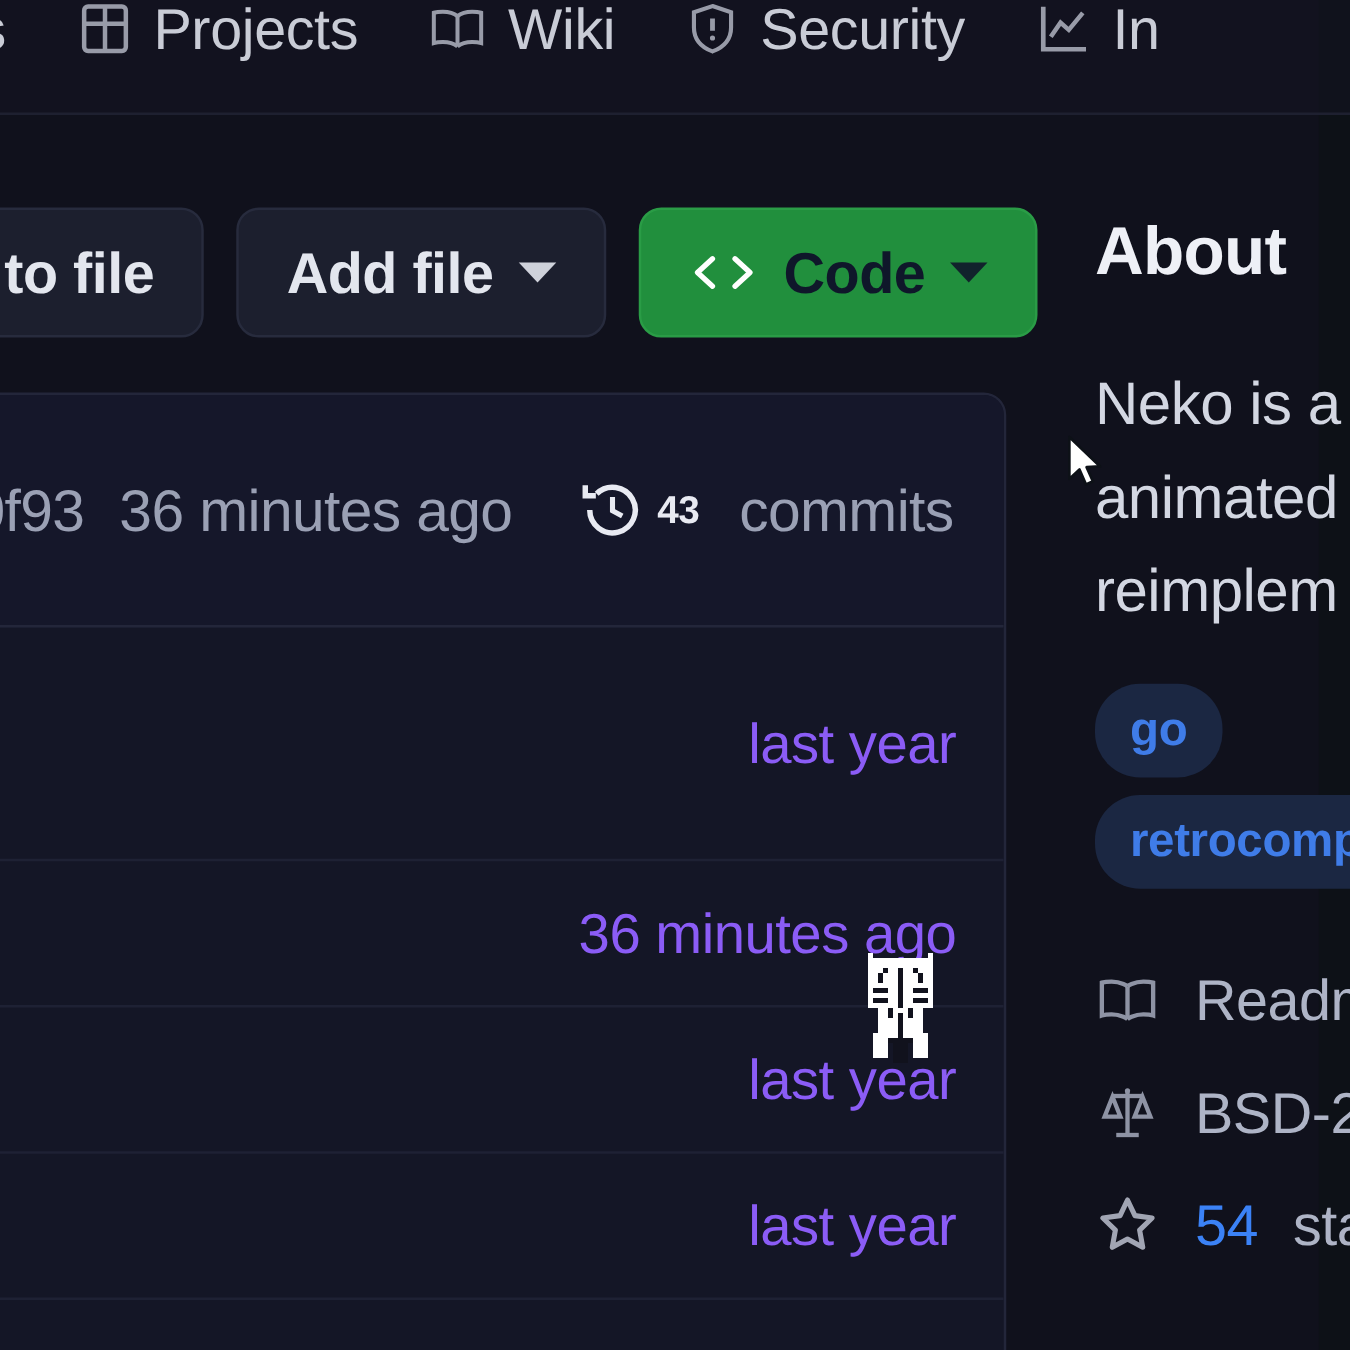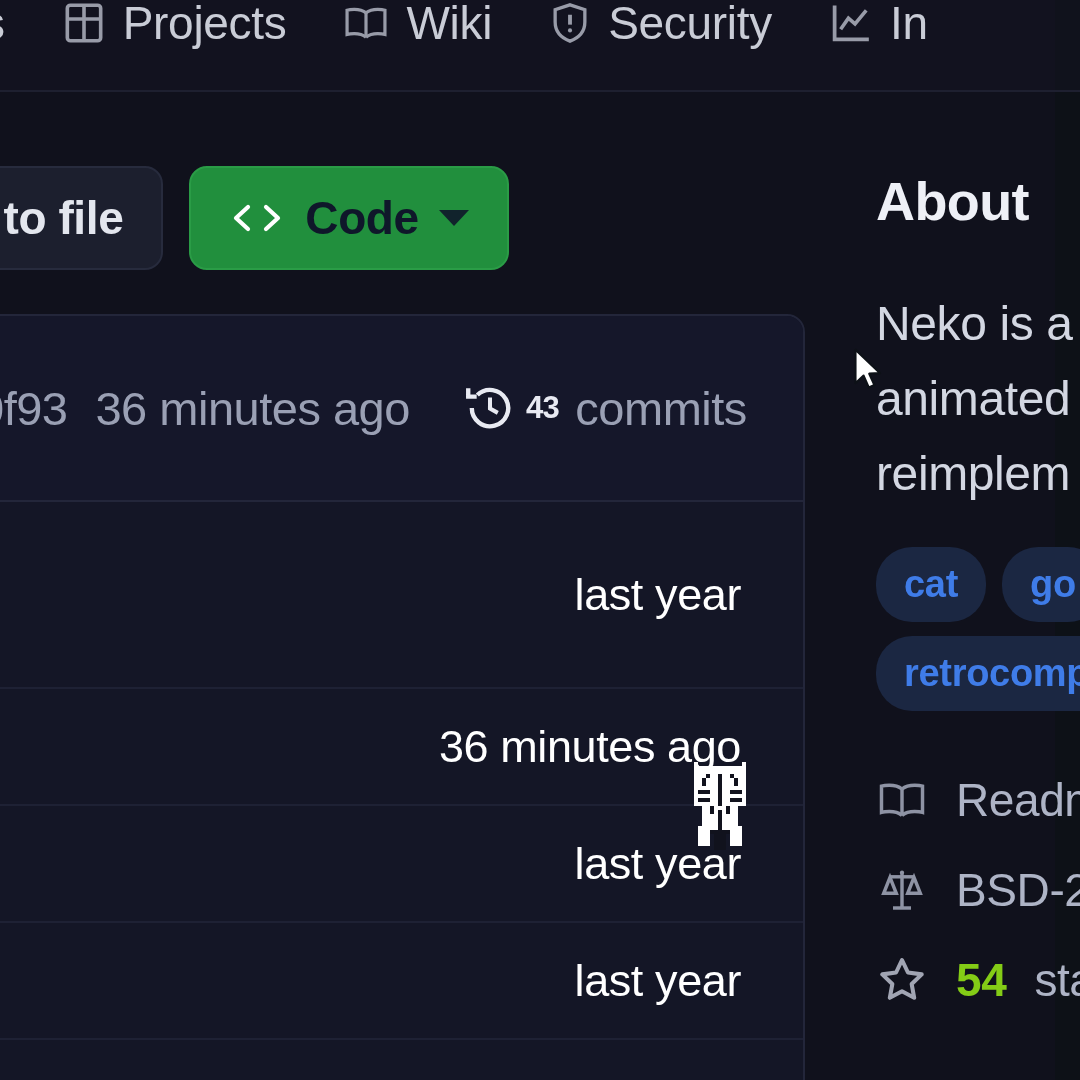--- a/index.html
+++ b/index.html
@@ -99,34 +99,34 @@
   .commit-when {
     color:#9aa0b4; font-size:47px; font-weight:400; letter-spacing:-0.5px;
   }
   .commit-count {
     display:flex; align-items:center; gap:10px;
     margin-left:26px;
   }
   .commit-count .hist-ico { display:block; }
   .commit-count .hist-ico svg { display:block; }
   .commit-num { color:#e8eaf2; font-size:31px; font-weight:700; letter-spacing:-0.5px; }
-  .commit-lbl { color:#9aa0b4; font-size:47px; font-weight:400; letter-spacing:-0.5px; margin-left:6px;}
+  .commit-lbl { color:#9aa0b4; font-size:47px; font-weight:400; letter-spacing:-0.5px; margin-left:22px;}
 
   .frow {
     height:117px;
     display:flex; align-items:center;
     border-bottom:2px solid #1e2134;
     position:relative;
   }
   .frow:last-child { border-bottom:none; }
   .frow .fspacer { flex:1; }
   .frow .ftime {
-    color:#ffffff;
+    color:#8b5cf6;
     font-size:45px; font-weight:400; letter-spacing:-0.4px;
-    padding-right:62px;
+    padding-right:38px;
     white-space:nowrap;
   }
   
   .frow.r0 { height:187px; }
   .frow.r1 { height:117px; }
 
   
   .about {
     position:absolute; left:876px; top:170px;
     width:340px;
@@ -159,21 +159,21 @@
   .meta-item {
     display:flex; align-items:center; gap:28px;
     height:90px;
     white-space:nowrap;
   }
   .meta-item .meta-ico { display:block; flex:0 0 auto; opacity:.8; }
   .meta-item .meta-ico svg { display:block; }
   .meta-text {
     color:#aeb4c6; font-size:46px; font-weight:400; letter-spacing:-0.4px;
   }
-  .meta-text.strong { color:#84cc16; font-weight:700;text-align:right; }
+  .meta-text.strong { color:#3b82f6; font-weight:400;text-align:right; }
 
   
   .cursor {
     position:absolute; left:852px; top:348px;
     width:34px; height:46px;
     pointer-events:none;
   }
   .cursor svg { display:block; }
 
   
@@ -241,20 +241,24 @@
 
     </div>
   </div>
 
   <div class="btnrow">
 
     <div class="btn btn-secondary">
       <span>Go to file</span>
     </div>
 
+    <div class="btn btn-secondary">
+      <span>Add file</span>
+      <span class="caret"></span>
+    </div>
 
     <div class="btn btn-primary">
       <span class="code-ico">
         <svg width="56" height="40" viewBox="0 0 28 20" fill="none" stroke="#ffffff" stroke-width="2.1" stroke-linecap="round" stroke-linejoin="round">
           <polyline points="9.5,4.5 3.5,10 9.5,15.5"></polyline>
           <polyline points="18.5,4.5 24.5,10 18.5,15.5"></polyline>
         </svg>
       </span>
       <span>Code</span>
       <span class="caret"></span>
@@ -305,21 +309,20 @@
 
   </div>
 
   <div class="about">
 
     <div class="about-title">About</div>
 
     <div class="about-desc">Neko is a animated reimplem</div>
 
     <div class="topics">
-      <span class="topic">cat</span>
       <span class="topic">go</span>
       <span class="topic">retrocomp</span>
     </div>
 
     <div class="meta-list">
 
       <div class="meta-item">
         <span class="meta-ico">
           <svg width="52" height="48" viewBox="0 0 18 16" fill="none" stroke="#aeb4c6" stroke-width="1.2">
             <path d="M9 4.2C9 4.2 7.4 2.9 4.6 2.9C2.9 2.9 1.9 3.2 1.9 3.2V12.3C1.9 12.3 2.9 12 4.6 12C7.4 12 9 13.3 9 13.3"></path>

